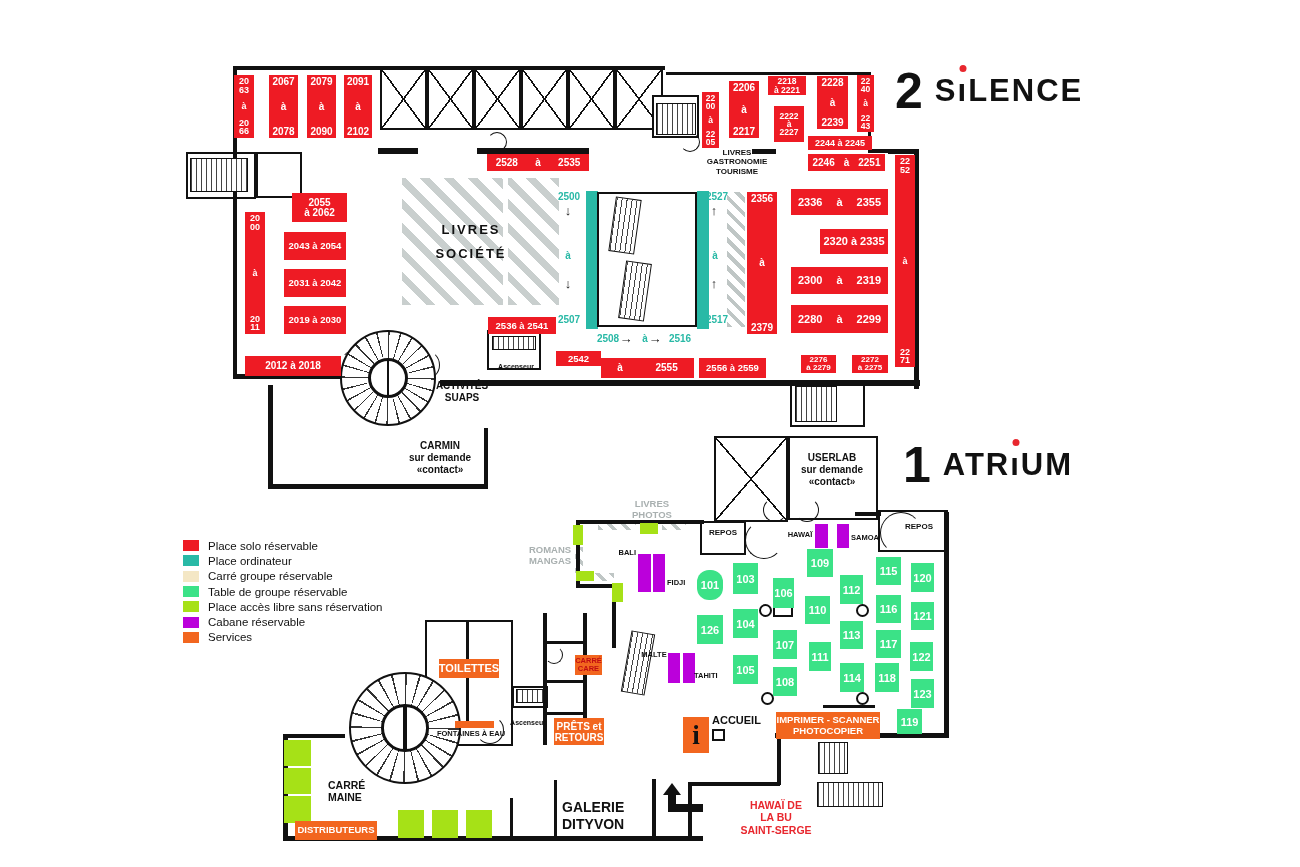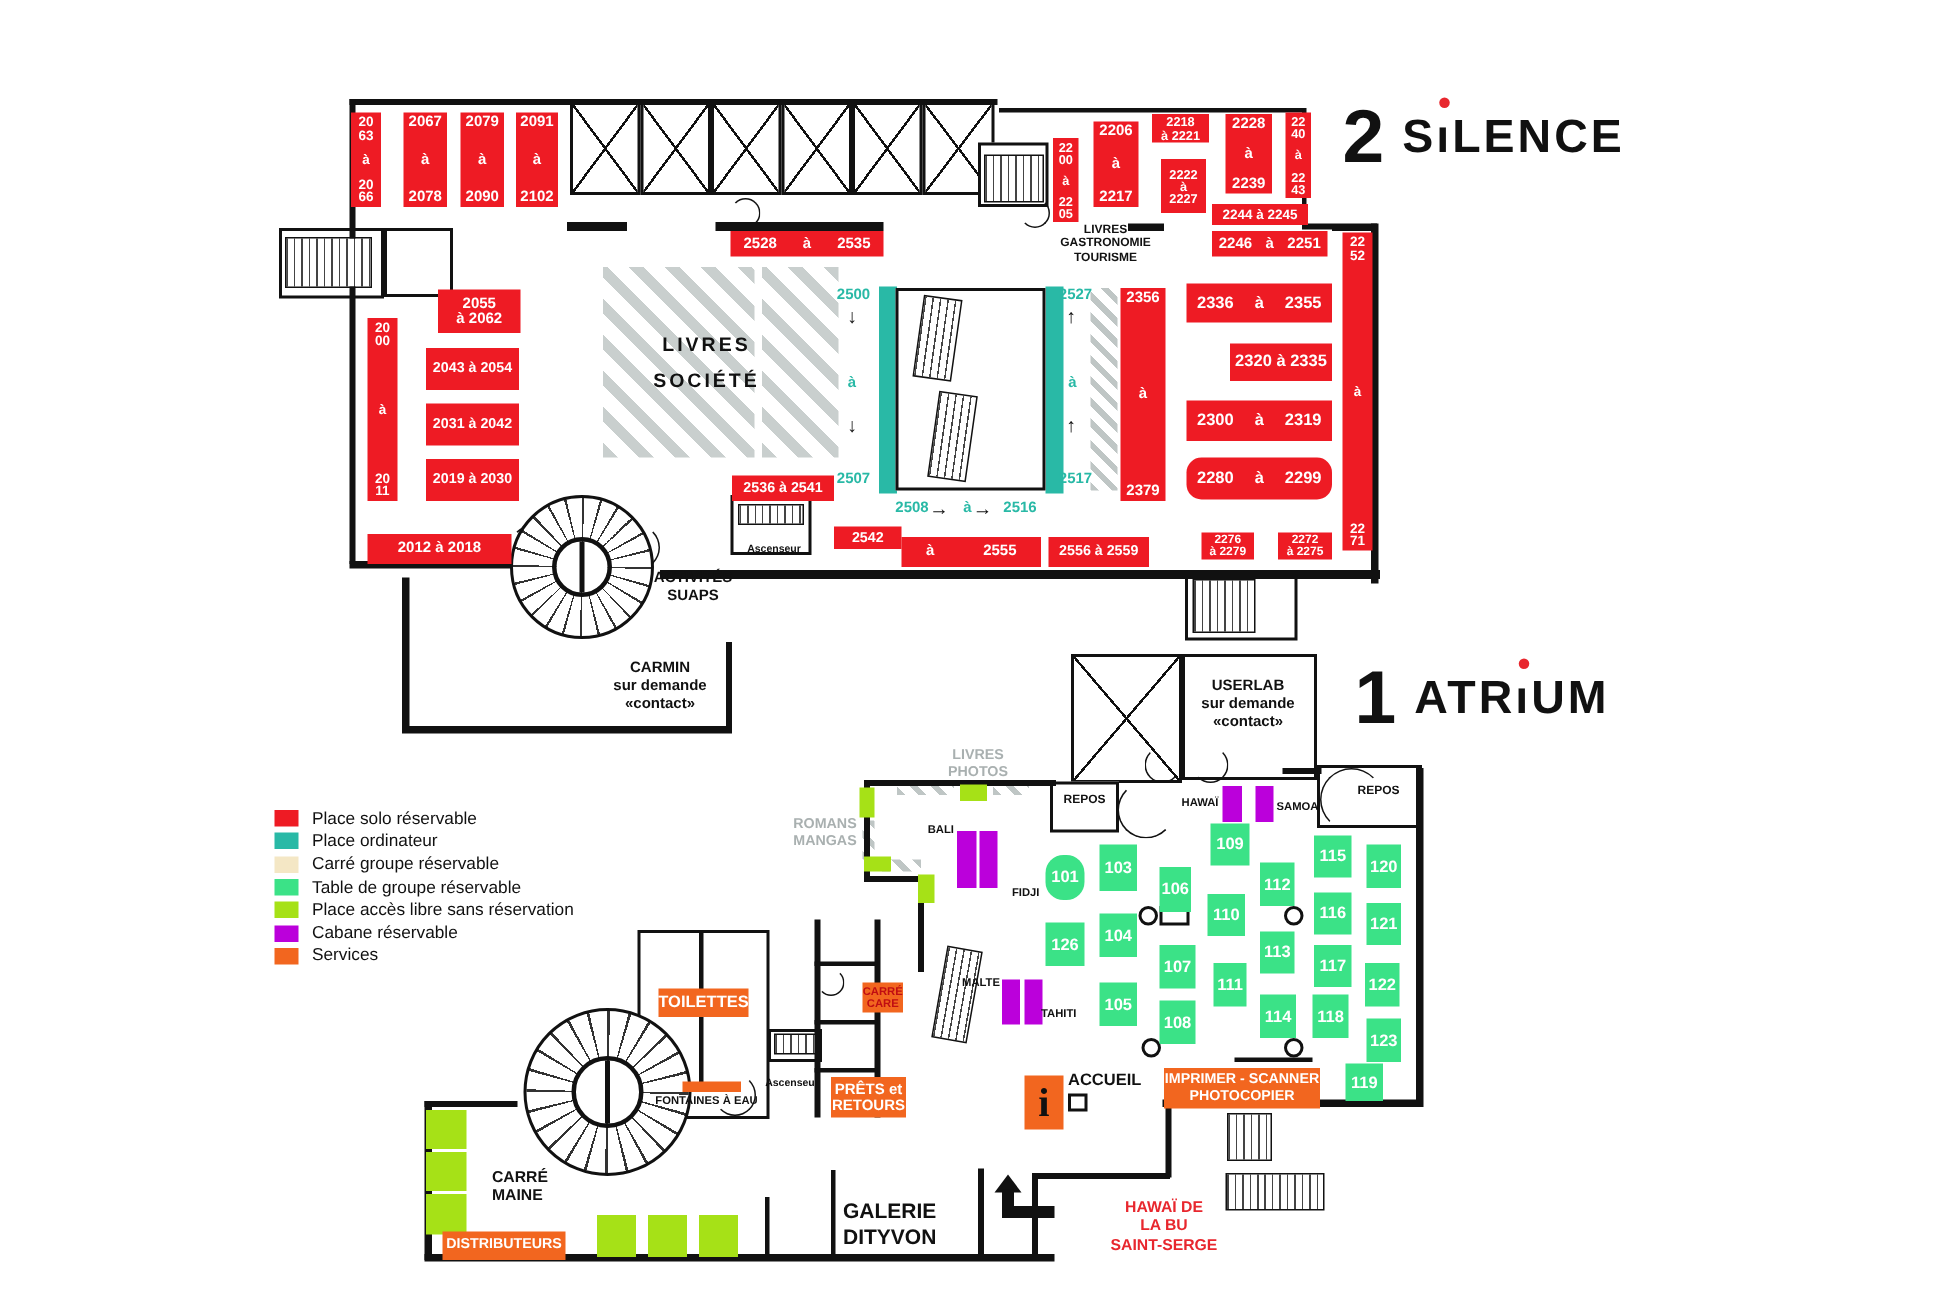--- a/index.html
+++ b/index.html
@@ -316,21 +316,21 @@
       <span>2355</span>
     </div>
     <div class="seat lay-row" style="left: 820px; top: 229px; width: 68px; height: 25px; font-size: 11px;">
       <span>2320 à 2335</span>
     </div>
     <div class="seat lay-row-spread" style="left: 791px; top: 267px; width: 97px; height: 27px; font-size: 11px;">
       <span>2300</span>
       <span>à</span>
       <span>2319</span>
     </div>
-    <div class="seat lay-row-spread" style="left: 791px; top: 305px; width: 97px; height: 28px; font-size: 11px; border-radius: 10px;">
+    <div class="seat lay-row-spread" style="left: 791px; top: 305px; width: 97px; height: 28px; font-size: 11px;">
       <span>2280</span>
       <span>à</span>
       <span>2299</span>
     </div>
     <div class="seat lay-col" style="left: 801px; top: 355px; width: 35px; height: 18px; font-size: 8px;">
       <span>2276</span>
       <span>à 2279</span>
     </div>
     <div class="seat lay-col" style="left: 852px; top: 355px; width: 36px; height: 18px; font-size: 8px;">
       <span>2272</span>
@@ -439,21 +439,21 @@
     <div class="lbl" style="left: 788px; top: 452px; width: 88px; font-size: 10px;">USERLAB
 sur demande
 «contact»</div>
     <div class="lbl" style="left: 700px; top: 528px; width: 46px; font-size: 8px;">REPOS</div>
     <div class="lbl" style="left: 896px; top: 522px; width: 46px; font-size: 8px;">REPOS</div>
     <div class="lbl" style="left: 628px; top: 498px; width: 48px; font-size: 9.5px; color: rgb(169, 176, 176);">LIVRES
 PHOTOS</div>
     <div class="lbl" style="left: 524px; top: 544px; width: 52px; font-size: 9.5px; color: rgb(169, 176, 176);">ROMANS
 MANGAS</div>
     <div class="lbl" style="left: 612px; top: 549px; width: 24px; font-size: 7.5px; text-align: right;">BALI</div>
-    <div class="lbl" style="left: 667px; top: 579px; width: 26px; font-size: 7.5px; text-align: right; margin-top: 12px;">FIDJI</div>
+    <div class="lbl" style="left: 667px; top: 579px; width: 26px; font-size: 7.5px; text-align: left;">FIDJI</div>
     <div class="lbl" style="left: 787px; top: 531px; width: 26px; font-size: 7.5px;">HAWAÏ</div>
     <div class="lbl" style="left: 850px; top: 534px; width: 30px; font-size: 7.5px;">SAMOA</div>
     <div class="lbl" style="left: 641px; top: 651px; width: 26px; font-size: 7.5px;">MALTE</div>
     <div class="lbl" style="left: 694px; top: 672px; width: 28px; font-size: 7.5px; text-align: left;">TAHITI</div>
     <div class="lbl" style="left: 506px; top: 719px; width: 44px; font-size: 7px;">Ascenseur</div>
     <div class="lbl" style="left: 432px; top: 730px; width: 78px; font-size: 7.5px;">FONTAINES À EAU</div>
     <div class="lbl" style="left: 712px; top: 714px; width: 50px; font-size: 11px; text-align: left;">ACCUEIL</div>
     <div class="lbl" style="left: 328px; top: 779px; width: 52px; font-size: 10.5px; text-align: left;">CARRÉ
 MAINE</div>
     <div class="lbl" style="left: 562px; top: 799px; width: 56px; font-size: 14px;">GALERIE

